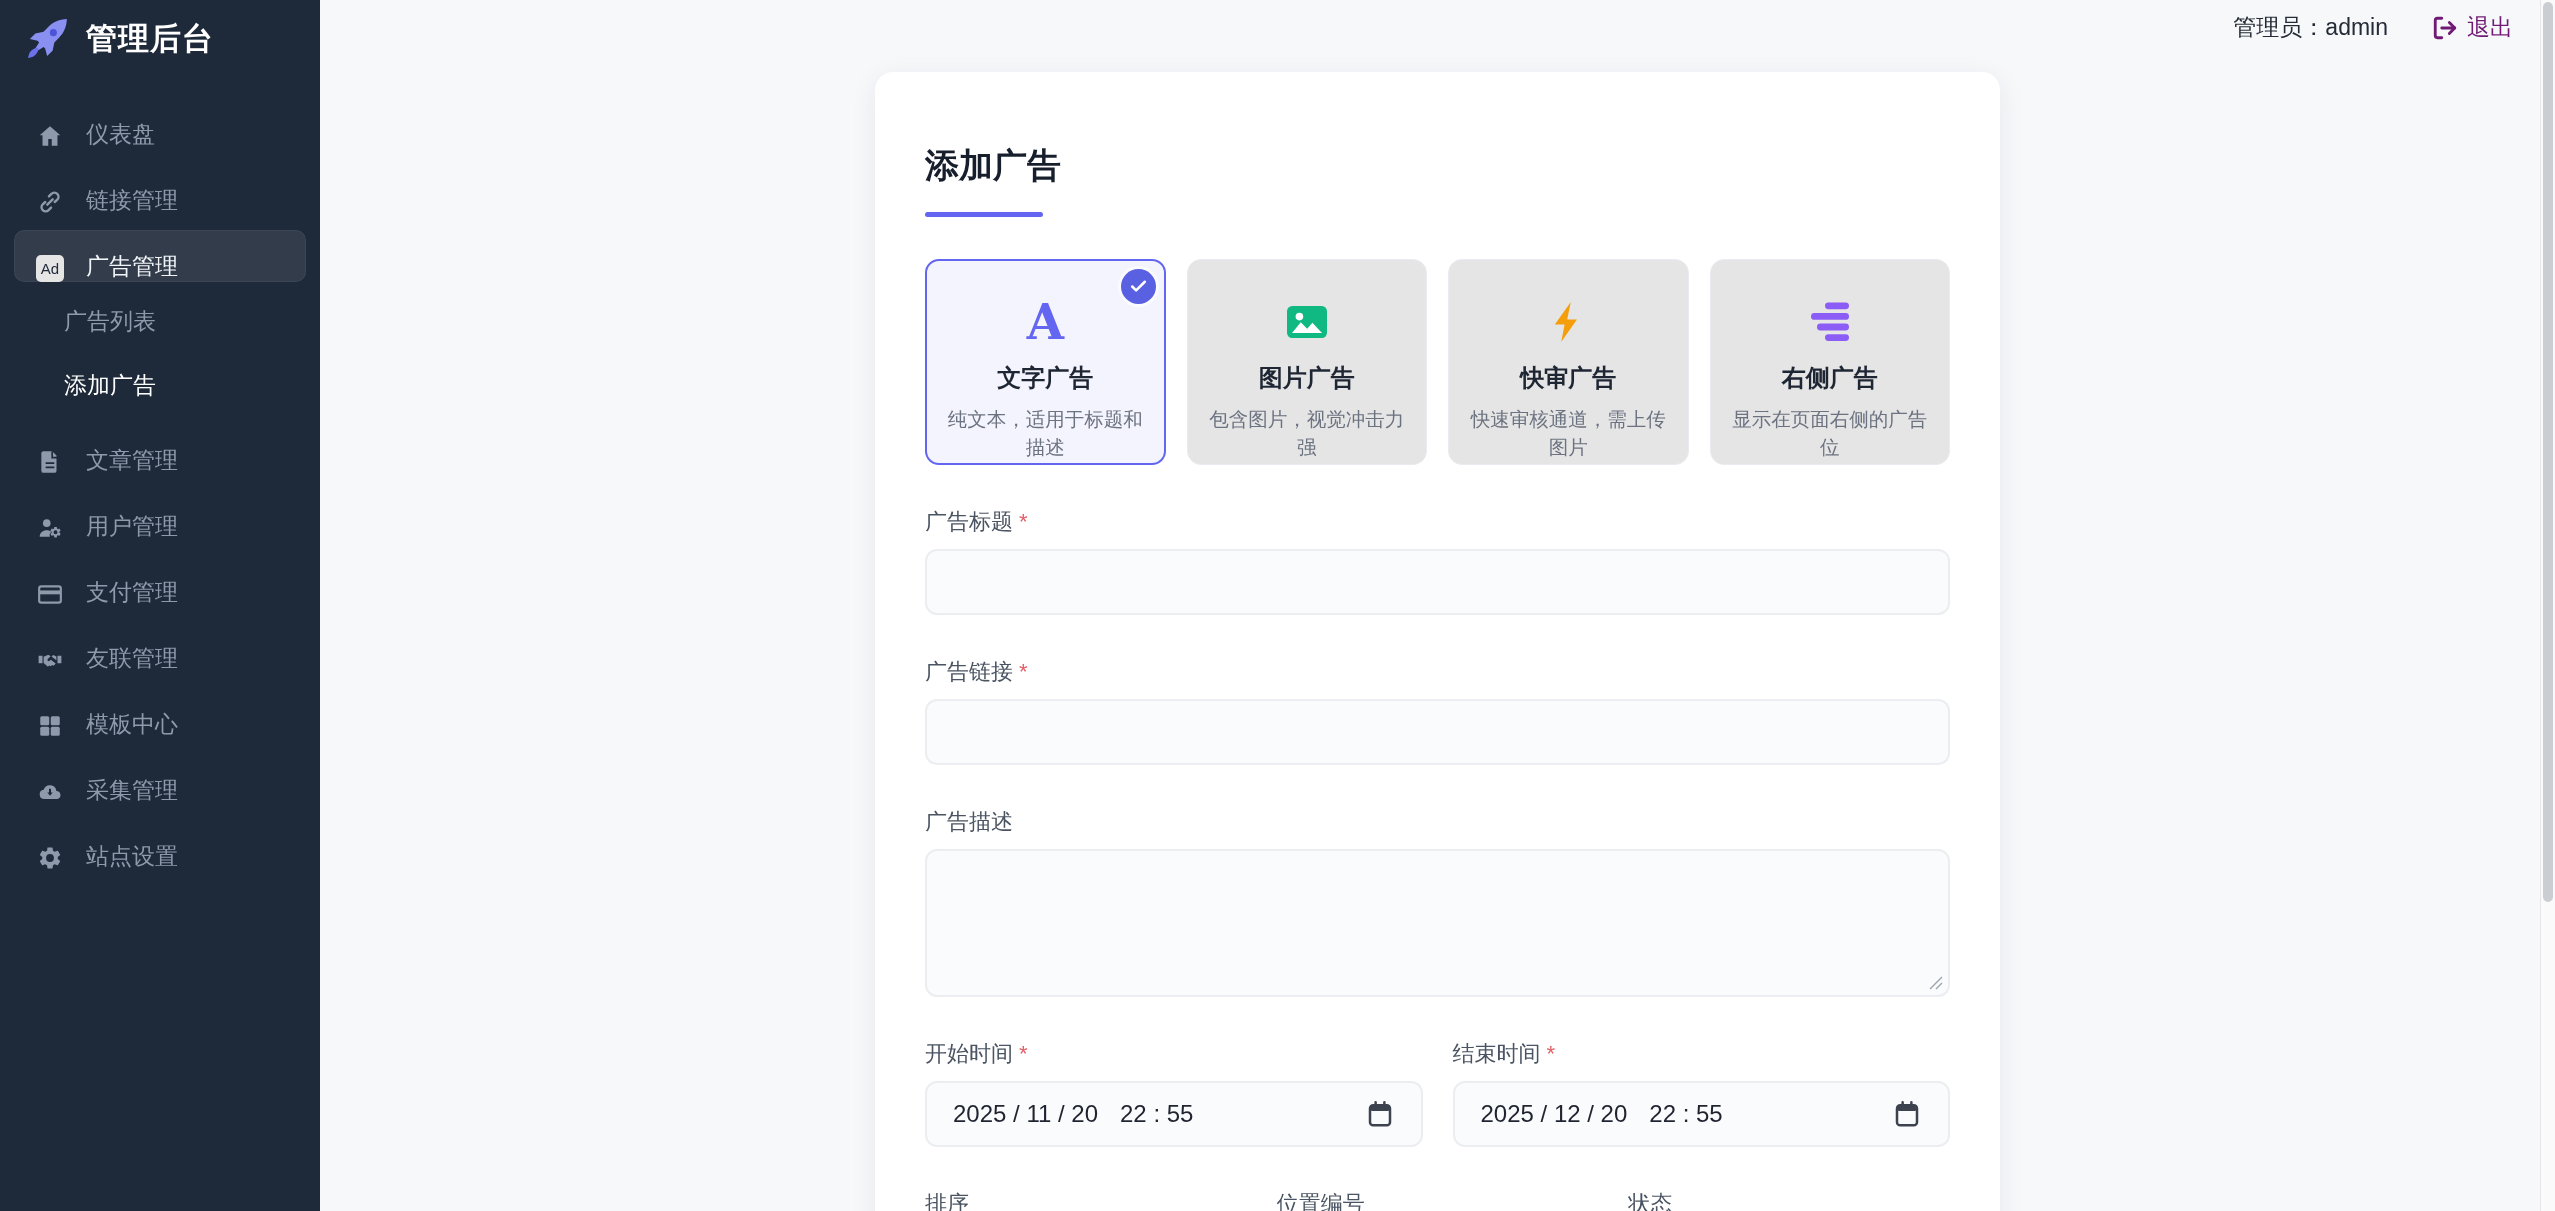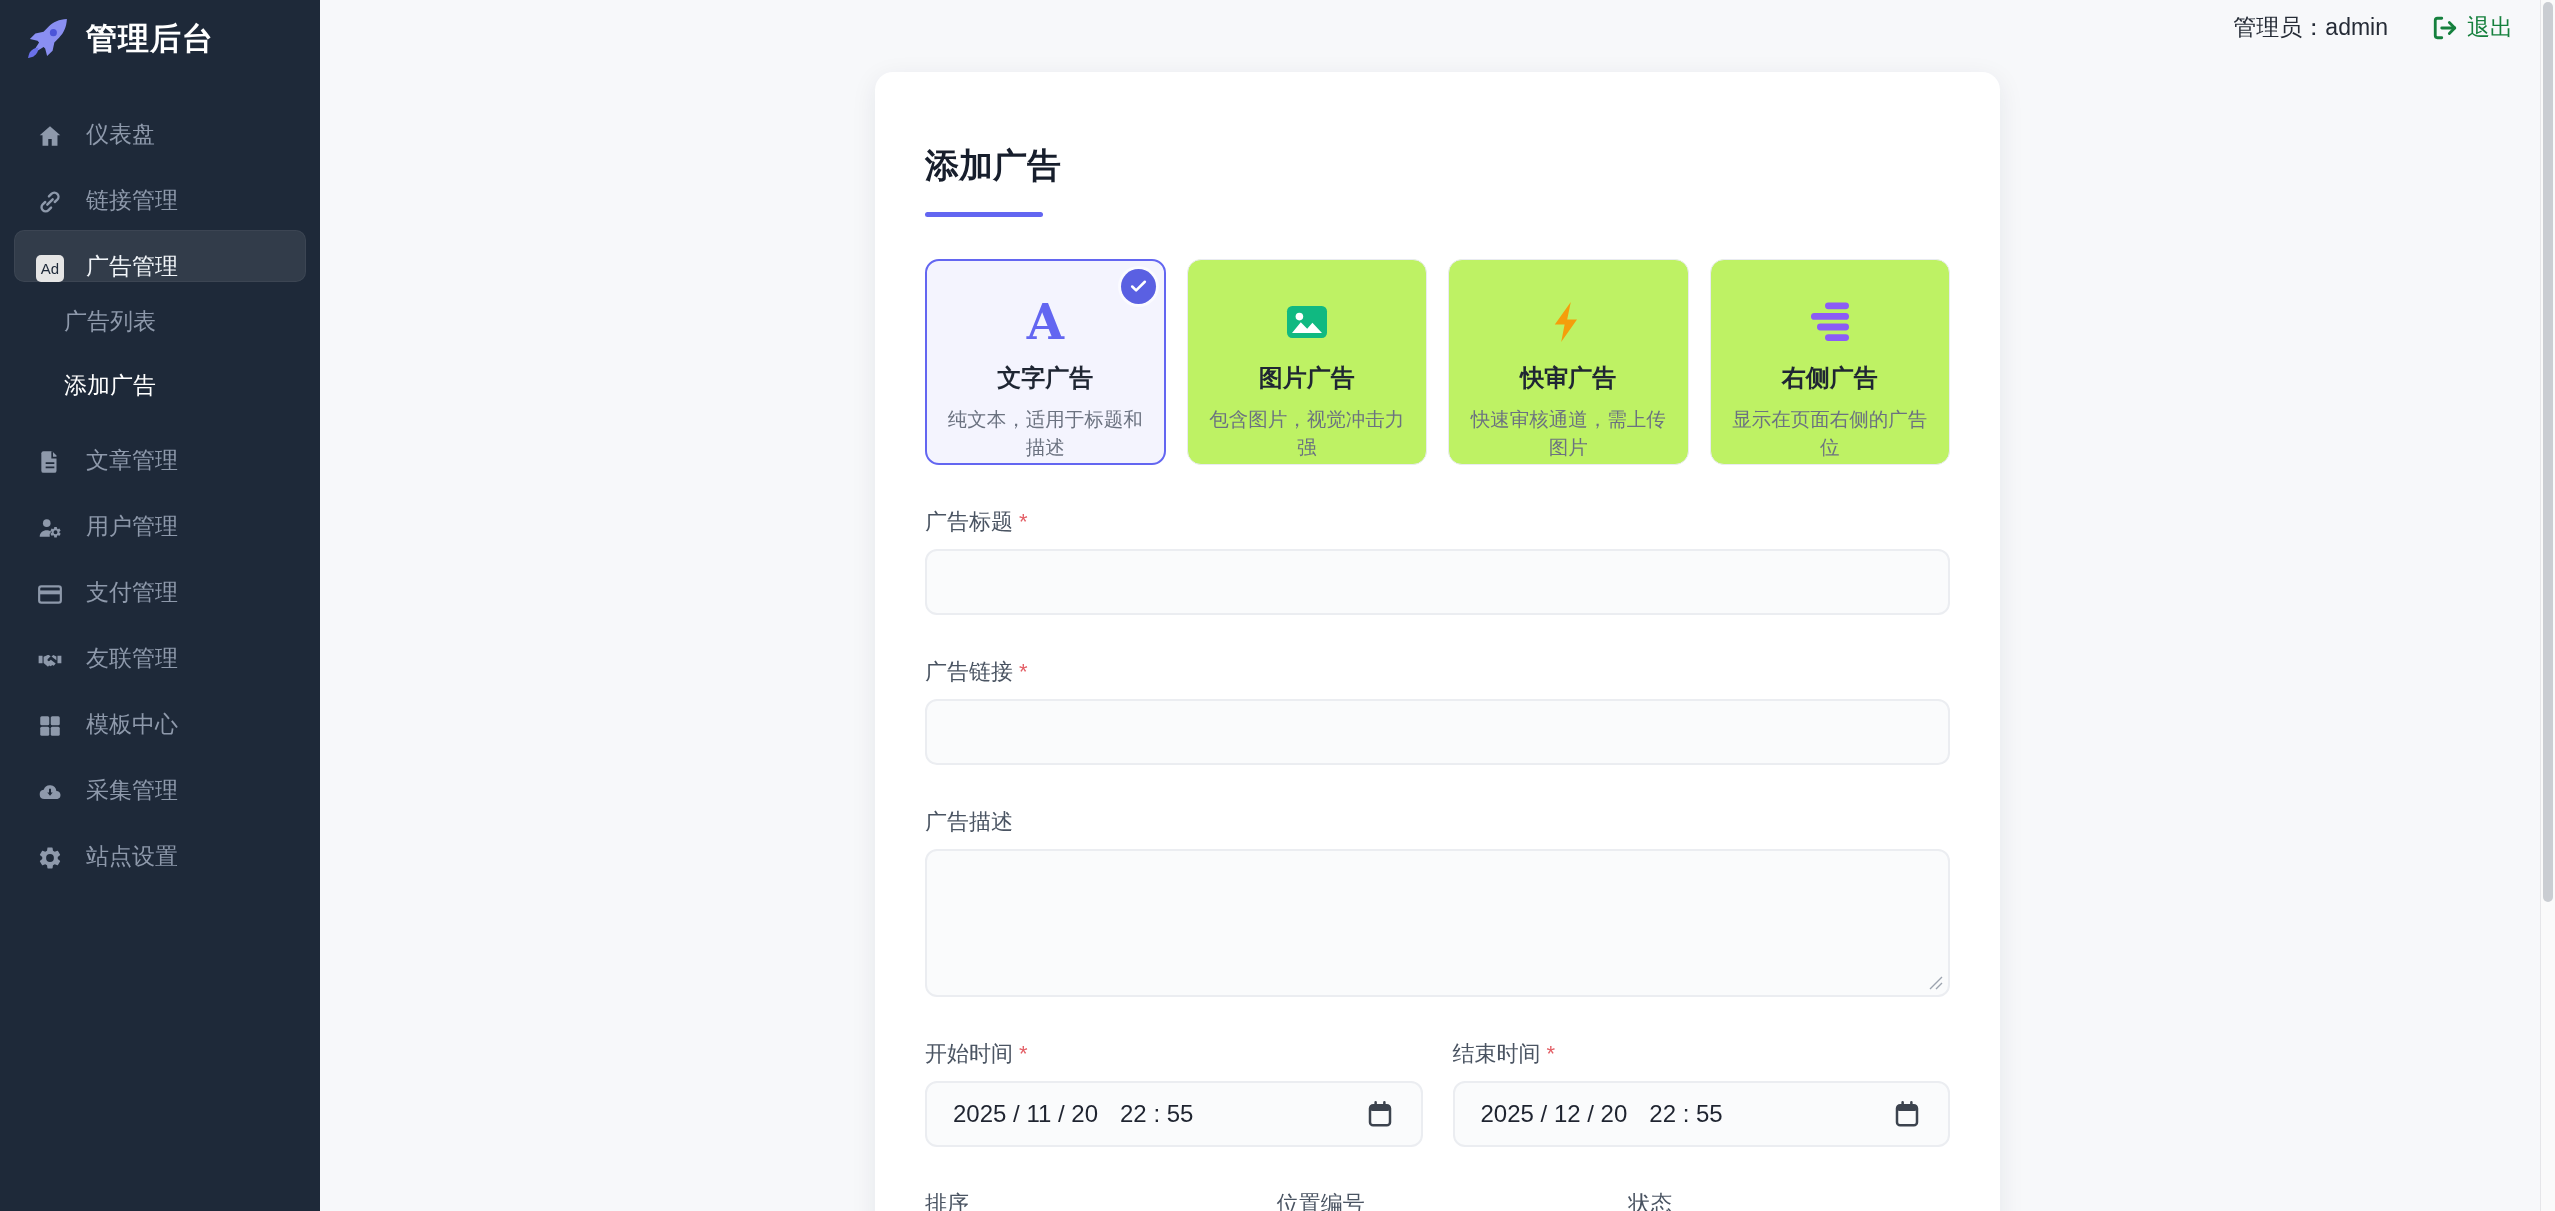--- a/index.html
+++ b/index.html
@@ -23,30 +23,30 @@
   .ic svg { width:26px; height:26px; }
   .nav-sub { display:flex; align-items:center; height:50px; margin:14px 14px; padding:0 0 0 50px;
     color:#8e99ab; font-size:23px; cursor:pointer; border-radius:10px; }
   .nav-sub.current { color:#ffffff; }
   .ad-badge { width:38px; height:27px; background:#e5e5e5; border-radius:5px; color:#1e2939;
     font-size:15px; font-weight:normal; display:flex; align-items:center; justify-content:center; }
   
   .topbar { position:absolute; top:12px; right:42px; display:flex; align-items:center; gap:44px;
     font-size:23px; color:#252b36; }
   .admin-info { display:flex; align-items:center; }
-  .logout { display:flex; align-items:center; gap:9px; color:#15803d; cursor:pointer; }
+  .logout { display:flex; align-items:center; gap:9px; color:#701a75; cursor:pointer; }
   .logout svg { width:26px; height:26px; }
   
   .card { position:absolute; left:875px; top:72px; width:1125px; background:#ffffff;
     border-radius:18px; box-shadow:0 6px 26px rgba(25,35,60,.08); padding:48px 50px 70px; }
   .page-title { font-size:34px; font-weight:bold; color:#171e2c; }
   .title-underline { width:118px; height:5px; background:#6366f1; border-radius:3px; margin-top:21px; }
   
   .type-grid { display:grid; grid-template-columns:repeat(4,1fr); gap:21px; margin-top:42px; }
-  .type-card { position:relative; background:#bef264; border:1px solid #e9ebf1; border-radius:14px;
+  .type-card { position:relative; background:#e5e5e5; border:1px solid #e9ebf1; border-radius:14px;
     height:206px; text-align:center; padding:36px 14px 0; cursor:pointer; }
   .type-card.selected { background:#f4f4fe; border:2px solid #6366f1; padding:35px 13px 0; }
   .type-icon { height:52px; display:flex; align-items:center; justify-content:center; }
   .type-icon svg { width:48px; height:48px; }
   .type-name { margin-top:14px; font-size:24px; font-weight:bold; color:#1f2633; }
   .type-desc { margin-top:11px; font-size:19.5px; color:#6b7280; line-height:1.45; padding:0 4px; }
   .check-badge { position:absolute; top:8px; right:8px; width:35px; height:35px; border-radius:50%;
     background:#5a60e2; display:flex; align-items:center; justify-content:center;
     box-shadow:0 0 0 3px rgba(255,255,255,.6); }
   .check-badge svg { width:19px; height:19px; }

